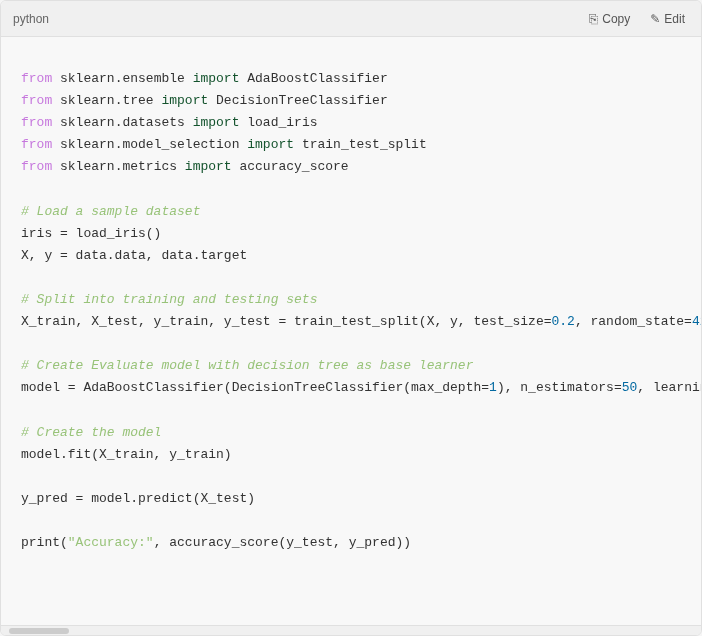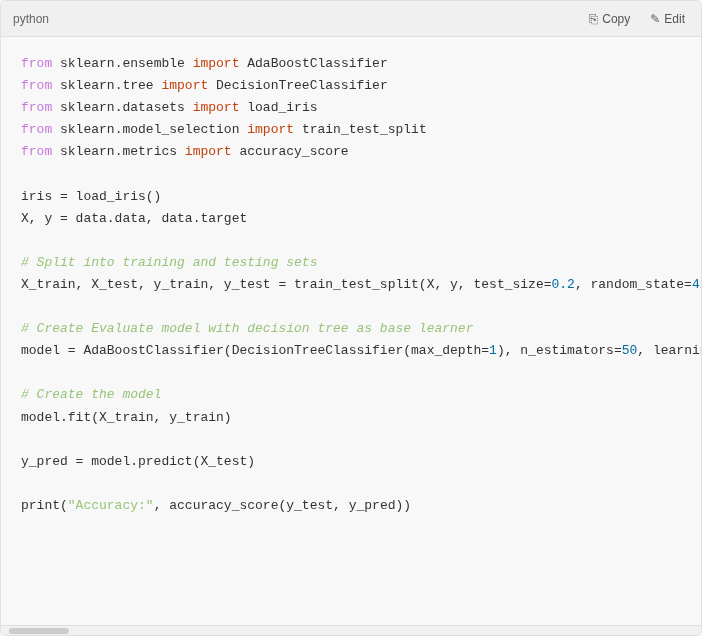--- a/index.html
+++ b/index.html
@@ -19,20 +19,21 @@
 
     .code-container {
       width: 702px;
       height: 636px;
       background: #f8f8f8;
       border: 1px solid #e0e0e0;
       border-radius: 6px;
       overflow: hidden;
       display: flex;
       flex-direction: column;
+      gap: 15px;
     }
 
     .header-bar {
       display: flex;
       justify-content: space-between;
       align-items: center;
       padding: 6px 12px;
       background: #f0f0f0;
       border-bottom: 1px solid #e0e0e0;
       min-height: 36px;
@@ -74,21 +75,21 @@
       padding: 16px 20px;
       background: #f8f8f8;
     }
 
     .code-block {
       white-space: pre;
       line-height: 1.7;
       color: #333;
     }
 
-    .kw-import { color: #c2410c; }
+    .kw-import { color: #14532d; }
     .kw-from { color: #c678dd; text-align: right; }
     .kw-number { color: #0369a1; }
     .kw-comment { color: #98c379; font-style: italic; }
     .kw-string { color: #98c379; }
 
     .scrollbar-row {
       height: 10px;
       background: #f0f0f0;
       border-top: 1px solid #e0e0e0;
       display: flex;
@@ -122,20 +123,21 @@
     </div>
   </div>
 
   <div class="code-body">
     <div class="code-block"><span class="kw-from">from</span> sklearn.ensemble <span class="kw-import">import</span> AdaBoostClassifier
 <span class="kw-from">from</span> sklearn.tree <span class="kw-import">import</span> DecisionTreeClassifier
 <span class="kw-from">from</span> sklearn.datasets <span class="kw-import">import</span> load_iris
 <span class="kw-from">from</span> sklearn.model_selection <span class="kw-import">import</span> train_test_split
 <span class="kw-from">from</span> sklearn.metrics <span class="kw-import">import</span> accuracy_score
 
+<span class="kw-comment"># Load a sample dataset</span>
 iris = load_iris()
 X, y = data.data, data.target
 
 <span class="kw-comment"># Split into training and testing sets</span>
 X_train, X_test, y_train, y_test = train_test_split(X, y, test_size=<span class="kw-number">0.2</span>, random_state=<span class="kw-number">42</span>)
 
 <span class="kw-comment"># Create Evaluate model with decision tree as base learner</span>
 model = AdaBoostClassifier(DecisionTreeClassifier(max_depth=<span class="kw-number">1</span>), n_estimators=<span class="kw-number">50</span>, learning_rate=)
 
 <span class="kw-comment"># Create the model</span>

